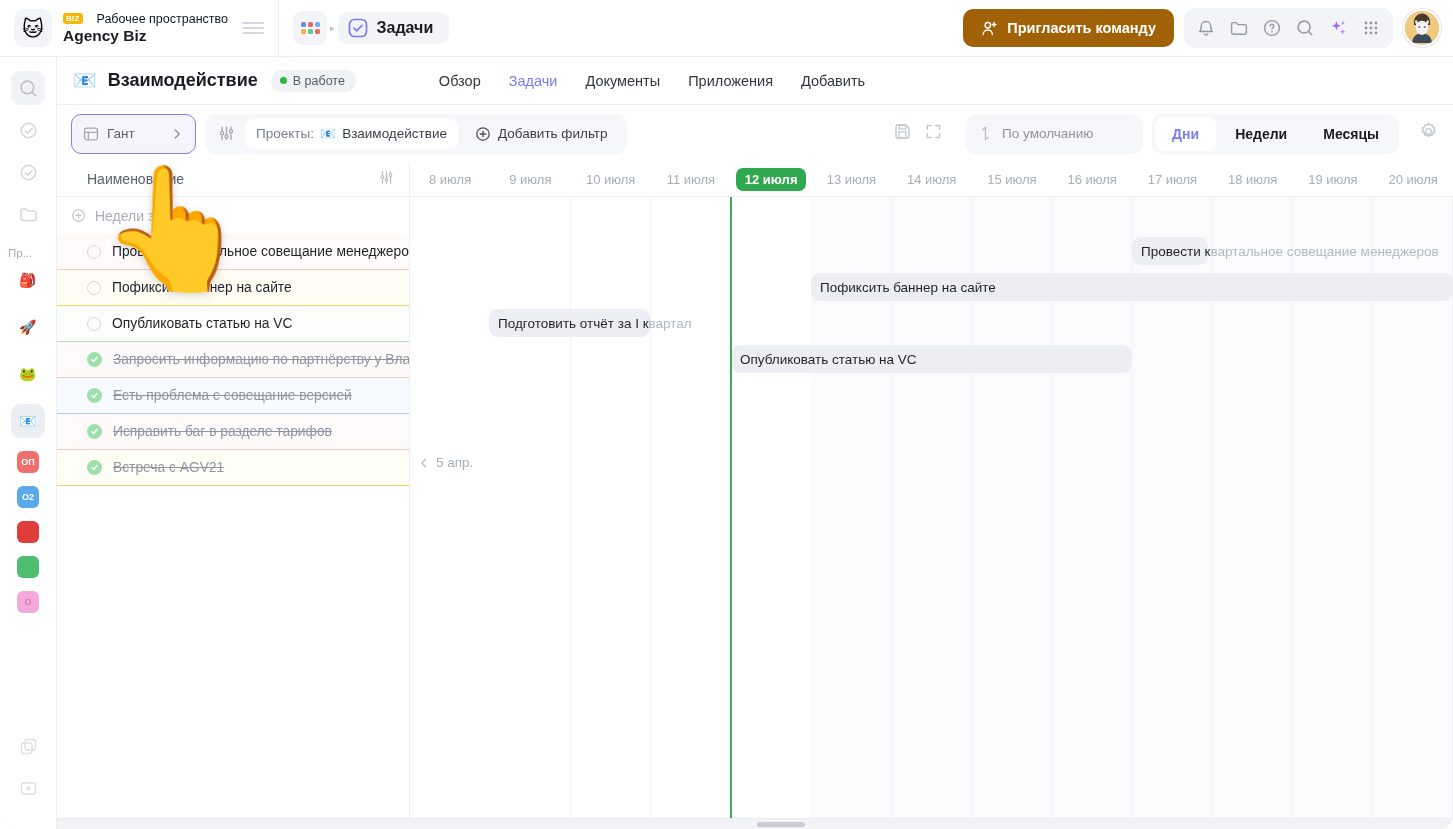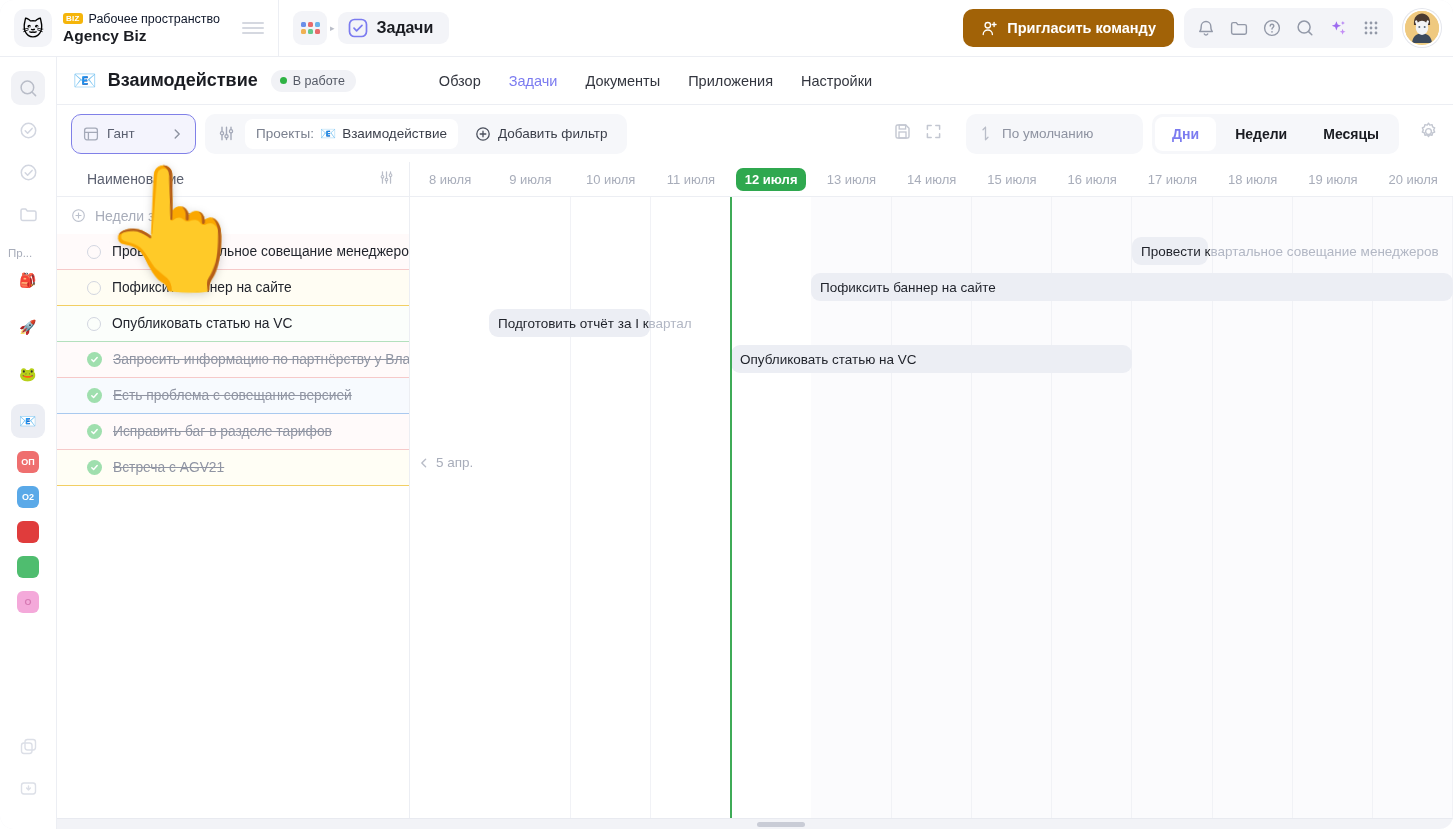--- a/index.html
+++ b/index.html
@@ -25,21 +25,21 @@
     display: flex; align-items: center;
     border-bottom: 1px solid #eceef3;
   }
   .ws-block { display: flex; align-items: center; padding-left: 14px; width: 278px; }
   .ws-logo {
     width: 38px; height: 38px; border-radius: 10px; background: #f3f4f8;
     display: flex; align-items: center; justify-content: center;
     font-size: 21px; line-height: 1;
   }
   .ws-text { margin-left: 11px; }
-  .ws-row1 { display: flex; align-items: center; gap: 6px; }
+  .ws-row1 { display: flex; align-items: center; gap: 14px; }
   .biz-badge {
     background: #f5b50a; color: #ffffff; font-size: 8px; font-weight: bold;
     border-radius: 3px; padding: 1px 3px; letter-spacing: .2px;
   }
   .ws-sub { font-size: 12.5px; color: #0f172a; }
   .ws-name { font-size: 15.5px; font-weight: bold; color: #1a1c22; margin-top: 1px; }
   .hamburger { margin-left: auto; margin-right: 14px; display: flex; flex-direction: column; gap: 3px; cursor: pointer; }
   .hamburger i { display: block; width: 22px; height: 2px; background: #d5d8e0; border-radius: 2px; }
 
   .topbar-div { width: 1px; height: 57px; background: #eceef3; }
@@ -440,21 +440,21 @@
       <span class="proj-title">Взаимодействие</span>
       <span class="proj-status">
         <i class="dot-green"></i>
         <span>В работе</span>
       </span>
       <div class="tabs">
         <div class="tab">Обзор</div>
         <div class="tab active">Задачи</div>
         <div class="tab">Документы</div>
         <div class="tab">Приложения</div>
-        <div class="tab">Настройки</div>
+        <div class="tab">Добавить</div>
       </div>
     </div>
 
     <div class="toolbar">
       <div class="gantt-chip">
         <svg width="16" height="16" viewBox="0 0 16 16" fill="none">
           <rect x="1.6" y="2.2" width="12.8" height="11.6" rx="2.2" stroke="#a4a9b8" stroke-width="1.3"></rect>
           <path d="M1.6 6.4h12.8M5.4 6.4v7.4" stroke="#a4a9b8" stroke-width="1.3"></path>
         </svg>
         <span class="t">Гант</span>

